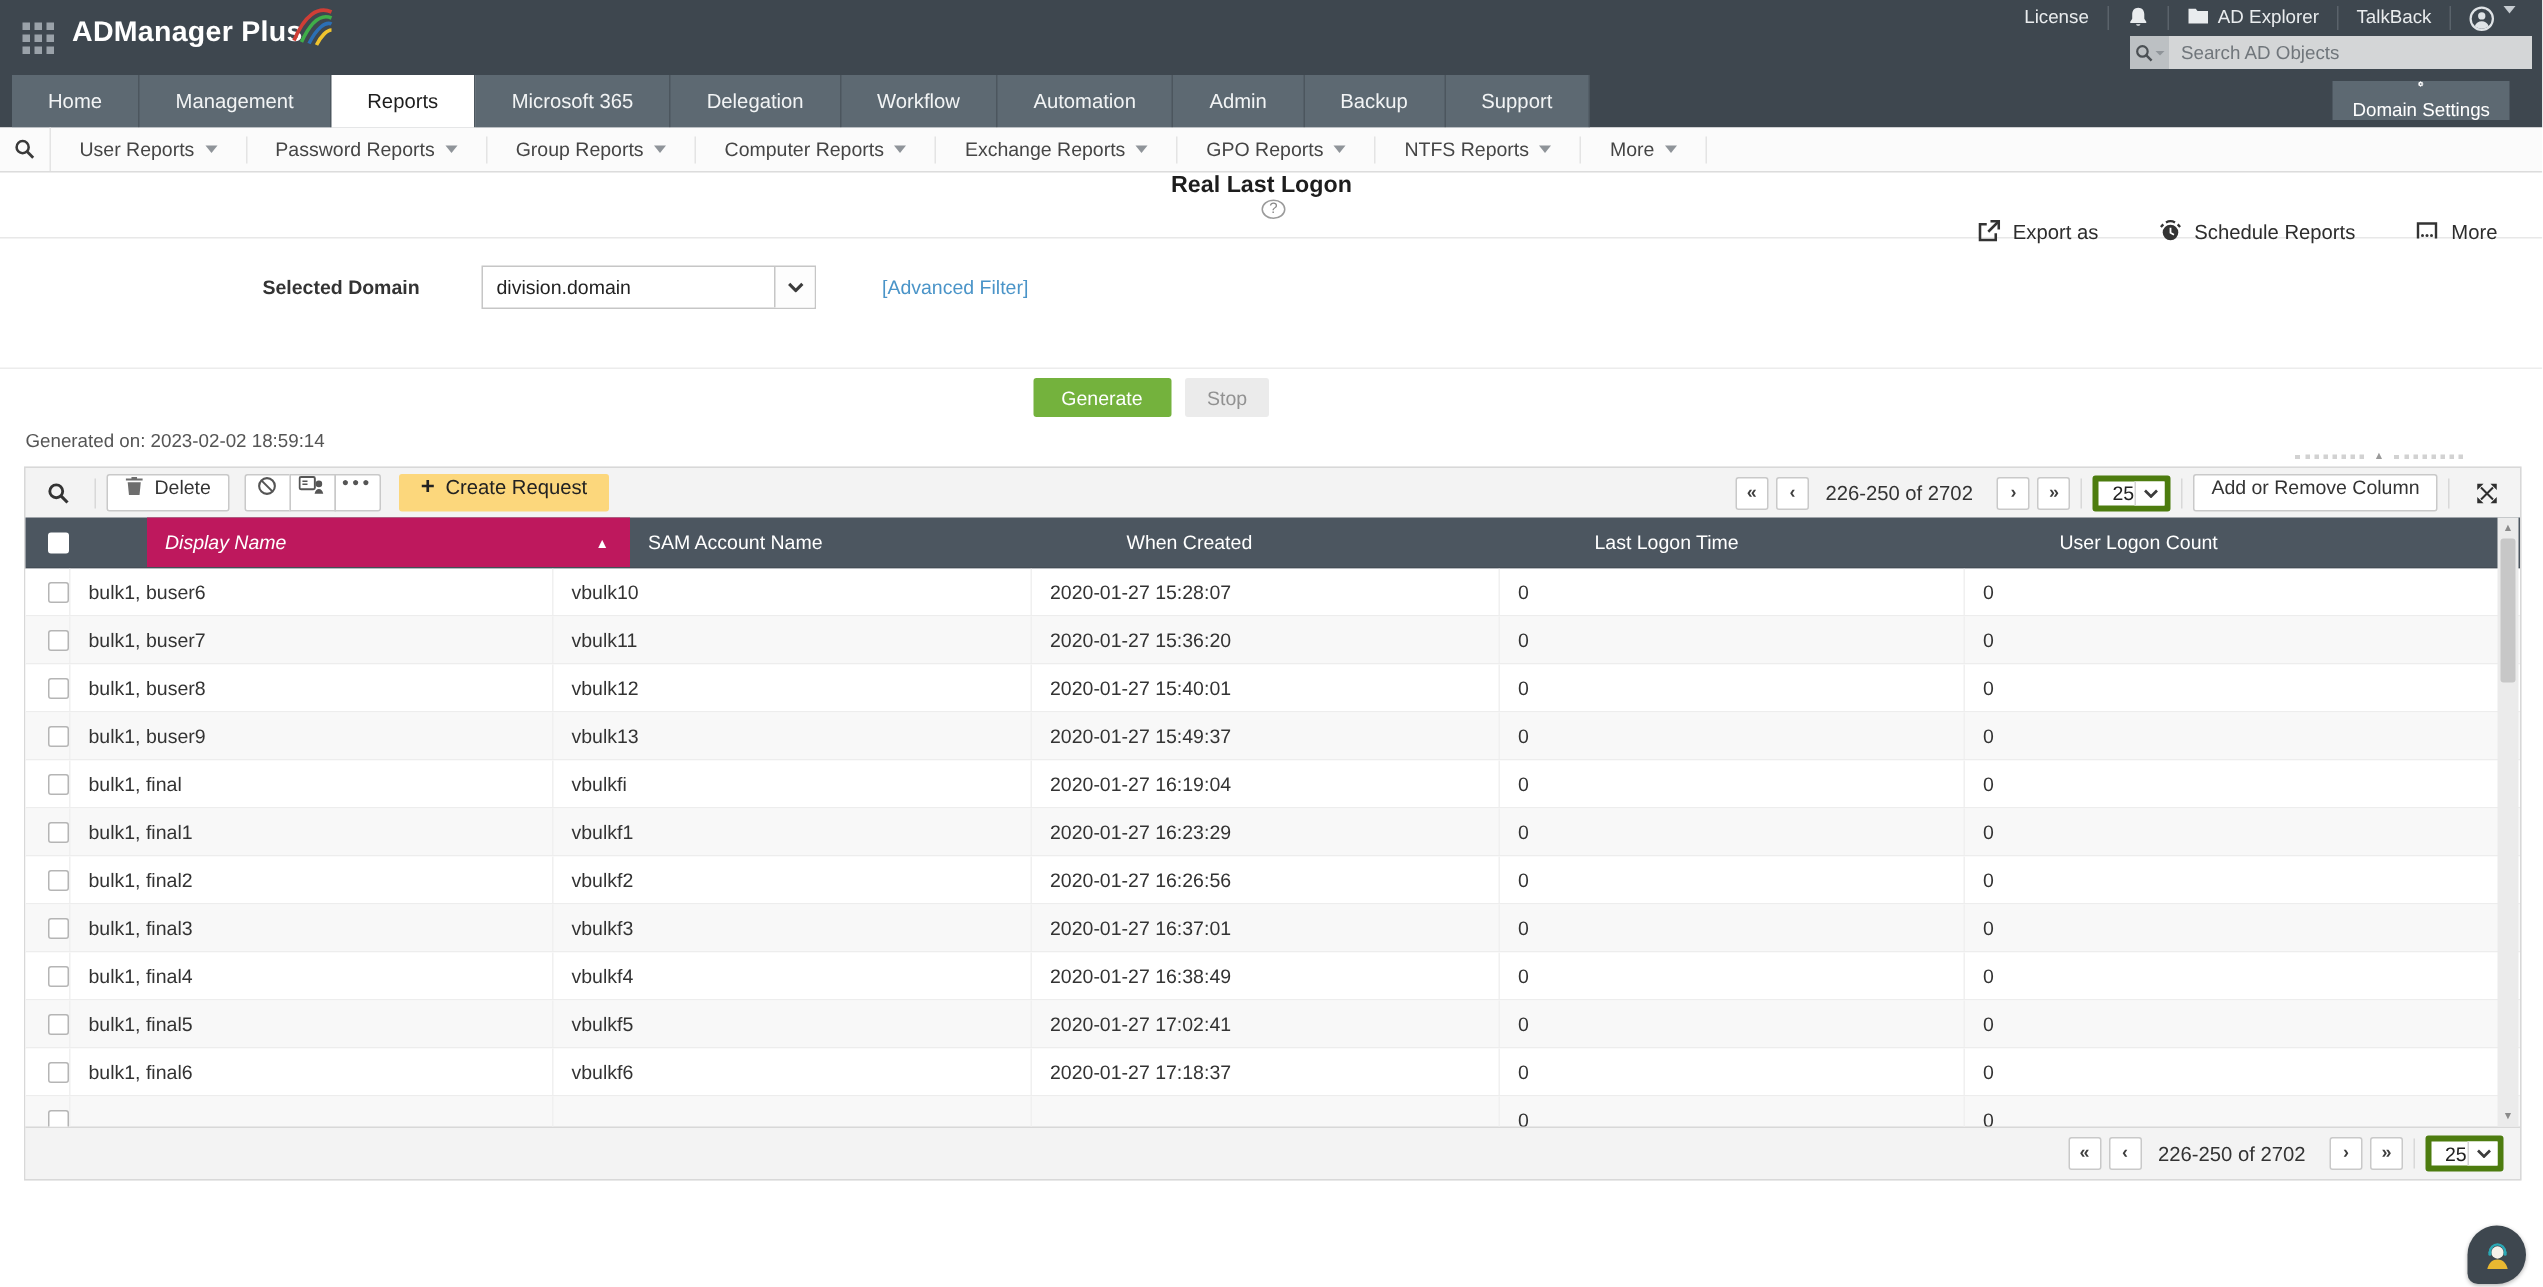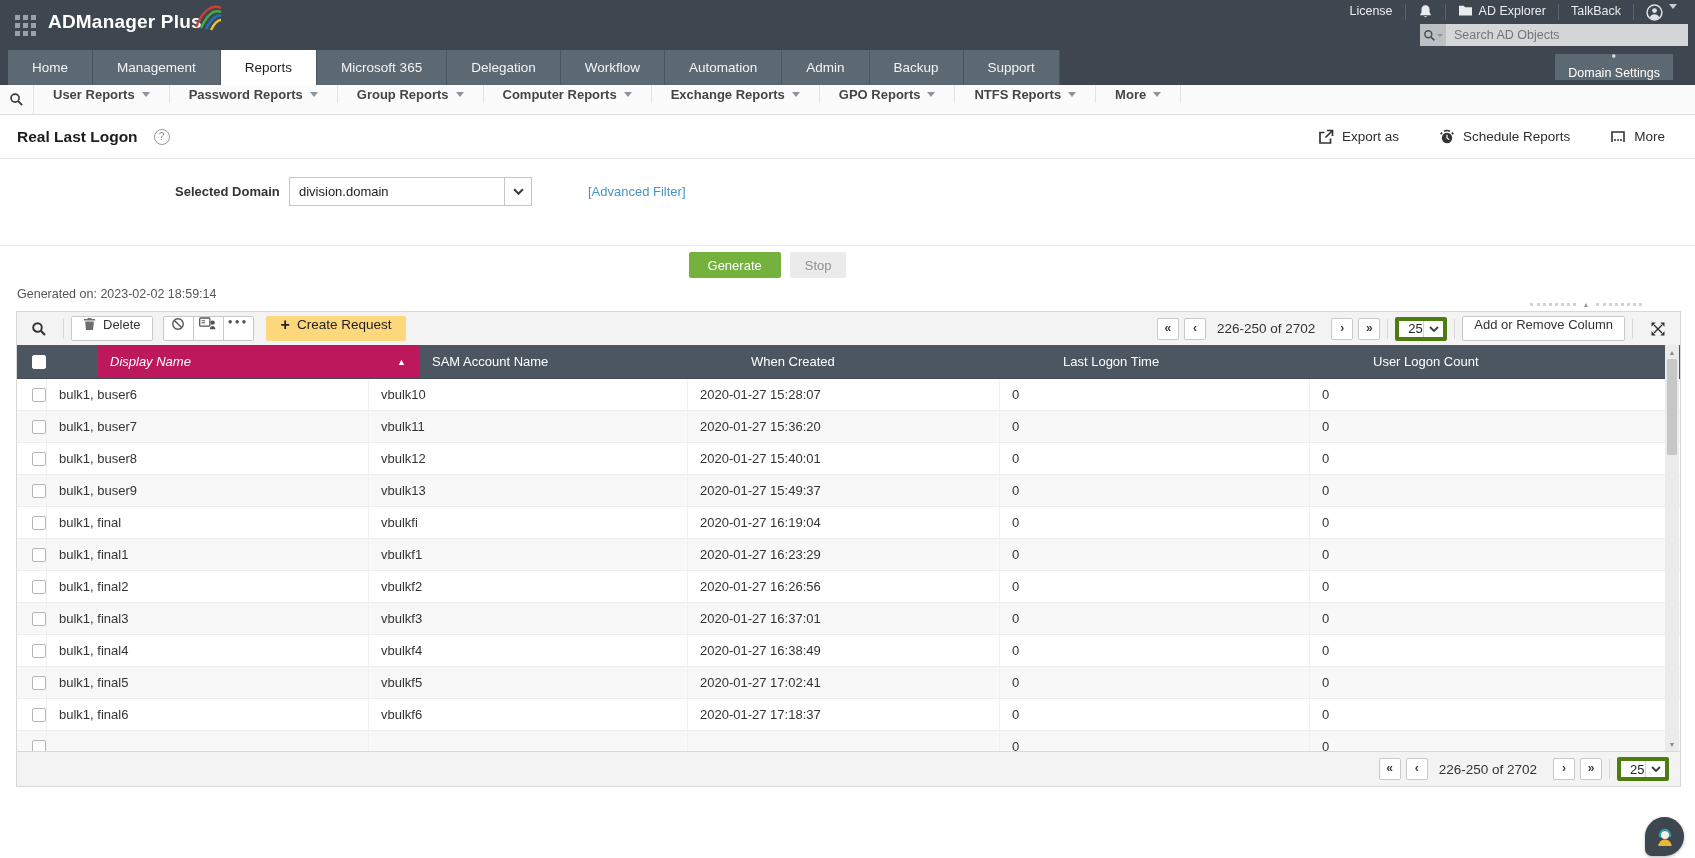--- a/index.html
+++ b/index.html
@@ -28,29 +28,29 @@
   .nav-tab { background:#5d6972; color:#f2f4f5; font-size:13.5px; line-height:35px; padding:0 24px; border-right:1px solid #4c565e; cursor:pointer; white-space:nowrap; }
   .nav-tab.active { background:#fff; color:#1d1d1d; }
   .domain-btn { position:absolute; top:54px; right:22px; height:26px; background:#5d6972; border:none; color:#fff; font-family:"Liberation Sans",sans-serif; font-size:12.5px; display:flex; align-items:center; gap:8px; padding:0 13px; cursor:pointer;flex-direction:column; }
 
   
   .subnav { position:absolute; top:85px; left:0; right:0; height:30px; background:#fbfbfb; border-bottom:1px solid #dcdcdc; display:flex; align-items:center; color:#454545; }
   .subnav-search { width:34px; height:100%; display:flex; align-items:center; justify-content:center; border-right:1px solid #e4e4e4; cursor:pointer; color:#3a3a3a; }
   .subnav-item { display:flex; align-items:center; gap:7px; padding:0 19px; height:18px; border-right:1px solid #e4e4e4; cursor:pointer; white-space:nowrap; }
 
   
-  .page-header { position:absolute; top:115px; left:0; right:0; height:44px; border-bottom:1px solid #e8e8e8; display:flex; align-items:center; padding:0 30px 0 17px; }
+  .page-header { position:absolute; top:115px; left:0; right:0; height:44px; border-bottom:1px solid #e8e8e8; display:flex; align-items:center; padding:0 30px 0 17px;flex-direction:column; }
   .page-title { font-size:15.5px; font-weight:bold; color:#1d1d1d; }
   .help-icon { margin-left:16px; width:16px; height:16px; border:1px solid #9b9b9b; border-radius:50%; color:#8a8a8a; font-size:10px; display:flex; align-items:center; justify-content:center; cursor:pointer; }
   .ph-actions { margin-left:auto; display:flex; align-items:center; gap:40px; }
   .ph-action { display:flex; align-items:center; gap:8px; font-size:13.5px; color:#2d2d2d; cursor:pointer; white-space:nowrap; }
 
   
   .filter-label { position:absolute; top:184px; left:175px; font-weight:bold; font-size:13px; color:#333; }
-  .domain-select { position:absolute; top:177px; left:289px; width:243px; height:29px; background:#fff; border:1px solid #c6c6c6; display:flex; align-items:stretch; cursor:pointer; }
+  .domain-select { position:absolute; top:177px; left:321px; width:223px; height:29px; background:#fff; border:1px solid #c6c6c6; display:flex; align-items:stretch; cursor:pointer; }
   .domain-select .val { flex:1; display:flex; align-items:center; padding:0 9px; font-size:13px; color:#222; }
   .sel-btn { width:27px; border-left:1px solid #c6c6c6; background:#fdfdfd; display:flex; align-items:center; justify-content:center; color:#3c3c3c; }
   .adv-filter { position:absolute; top:184px; left:588px; color:#4a94c8; font-size:13px; cursor:pointer; }
   .hdivider { position:absolute; top:245px; left:0; right:0; height:1px; background:#ececec; }
 
   
   .gen-row { position:absolute; top:252px; left:0; width:100%; display:flex; justify-content:center; transform:translateX(-80px); gap:9px; }
   .btn-generate { background:#74b23d; color:#fff; border:none; font-family:"Liberation Sans",sans-serif; font-size:13px; padding:0 19px; height:26px; border-radius:2px; cursor:pointer; }
   .btn-stop { background:#ebebeb; color:#919191; border:none; font-family:"Liberation Sans",sans-serif; font-size:13px; padding:0 15px; height:26px; border-radius:2px; cursor:pointer; }
   .generated-on { position:absolute; top:287px; left:17px; font-size:12.5px; color:#555; }
@@ -202,21 +202,21 @@
     <span>Domain Settings</span>
   </button>
 
   <div class="subnav">
     <span class="subnav-search">
       <svg width="15" height="15" viewBox="0 0 16 16">
           <circle cx="6.5" cy="6.5" r="4.3" fill="none" stroke="#3a3a3a" stroke-width="1.8"></circle>
           <line x1="9.8" y1="9.8" x2="14" y2="14" stroke="#3a3a3a" stroke-width="2"></line>
         </svg>
     </span>
-    <div class="subnav-items" style="display:flex;height:100%;font-weight:bold;">
+    <div class="subnav-items" style="display:flex;align-items:center;height:100%;">
         <span class="subnav-item">
     <span class="lbl">User Reports</span>
     <i class="caret"></i>
   </span>
         <span class="subnav-item">
     <span class="lbl">Password Reports</span>
     <i class="caret"></i>
   </span>
         <span class="subnav-item">
     <span class="lbl">Group Reports</span>

